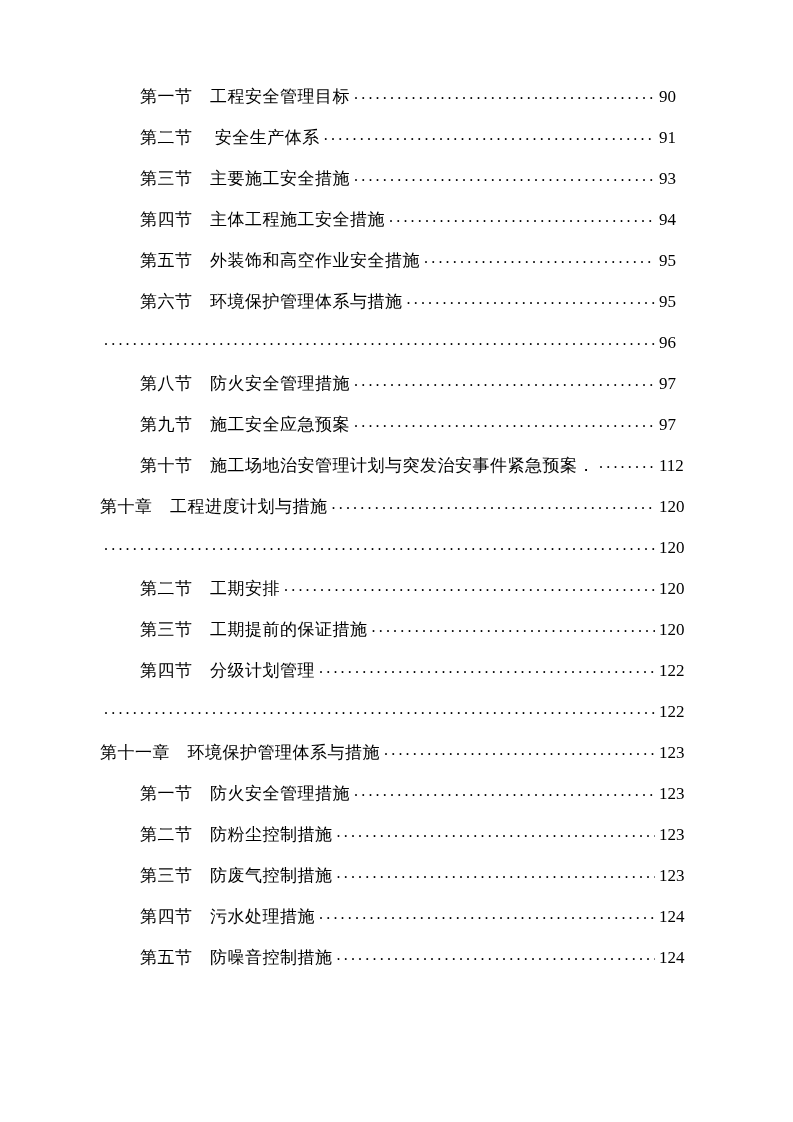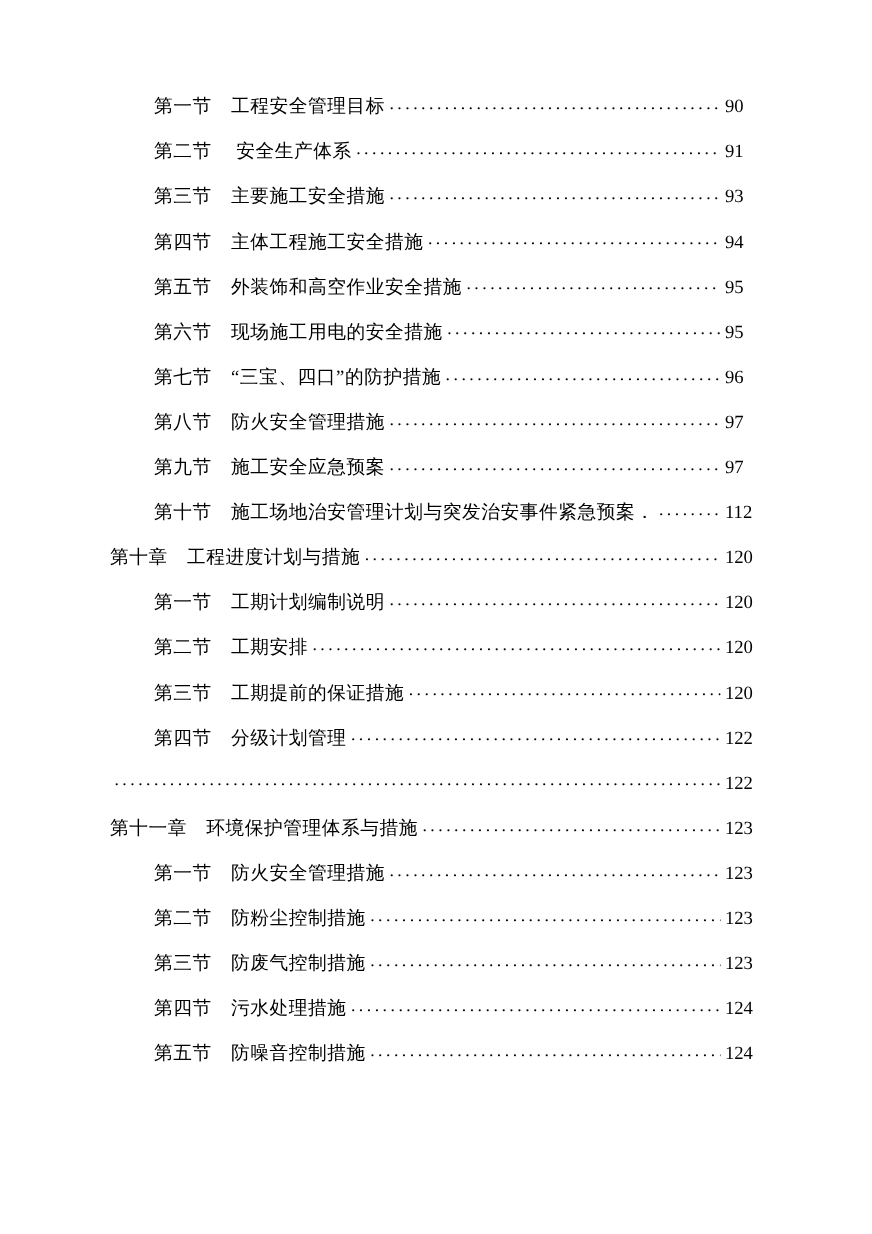--- a/index.html
+++ b/index.html
@@ -87,26 +87,25 @@
         <span class="label">第四节　主体工程施工安全措施</span>
         <span class="dots">...............................................................................</span>
         <span class="page-num">94</span>
       </div>
       <div class="toc-entry level-section">
         <span class="label">第五节　外装饰和高空作业安全措施</span>
         <span class="dots">...............................................................................</span>
         <span class="page-num">95</span>
       </div>
       <div class="toc-entry level-section">
-        <span class="label">第六节　现场施工用电的安全措施</span>
+        <span class="label">第六节　环境保护管理体系与措施</span>
         <span class="dots">...............................................................................</span>
         <span class="page-num">95</span>
       </div>
       <div class="toc-entry level-section">
-        <span class="label">第七节　“三宝、四口”的防护措施</span>
         <span class="dots">...............................................................................</span>
         <span class="page-num">96</span>
       </div>
       <div class="toc-entry level-section">
         <span class="label">第八节　防火安全管理措施</span>
         <span class="dots">...............................................................................</span>
         <span class="page-num">97</span>
       </div>
       <div class="toc-entry level-section">
         <span class="label">第九节　施工安全应急预案</span>
@@ -117,21 +116,20 @@
         <span class="label">第十节　施工场地治安管理计划与突发治安事件紧急预案．</span>
         <span class="dots">...............................................................................</span>
         <span class="page-num">112</span>
       </div>
       <div class="toc-entry level-chapter">
         <span class="label">第十章　工程进度计划与措施</span>
         <span class="dots">...............................................................................</span>
         <span class="page-num">120</span>
       </div>
       <div class="toc-entry level-section">
-        <span class="label">第一节　工期计划编制说明</span>
         <span class="dots">...............................................................................</span>
         <span class="page-num">120</span>
       </div>
       <div class="toc-entry level-section">
         <span class="label">第二节　工期安排</span>
         <span class="dots">...............................................................................</span>
         <span class="page-num">120</span>
       </div>
       <div class="toc-entry level-section">
         <span class="label">第三节　工期提前的保证措施</span>

